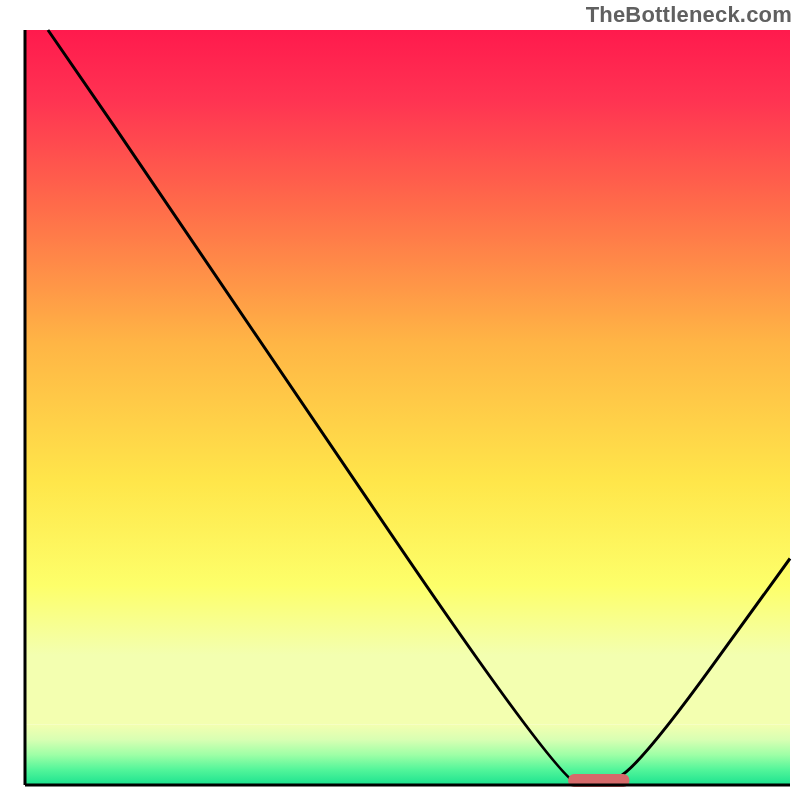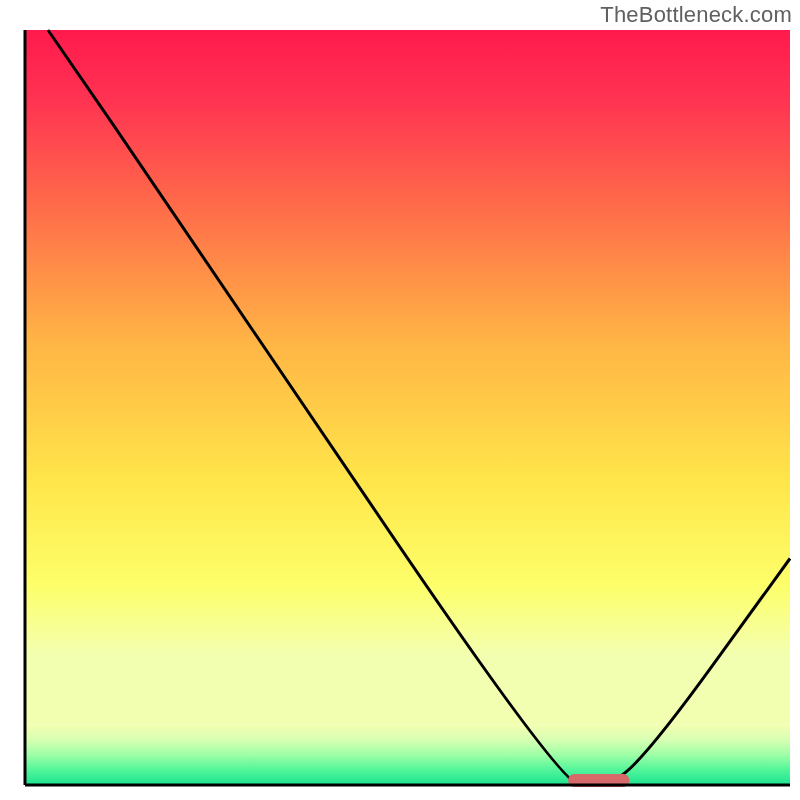--- a/index.html
+++ b/index.html
@@ -13,21 +13,21 @@
   .stage {
     position: relative;
     width: 800px;
     height: 800px;
   }
   .watermark {
     position: absolute;
     top: 2px;
     right: 8px;
     font-size: 22px;
-    font-weight: 400;
+    font-weight: 700;
     color: #606060;
     letter-spacing: 0.2px;
   }
   svg.chart {
     position: absolute;
     left: 0;
     top: 0;
   }
 </style>
 </head>

